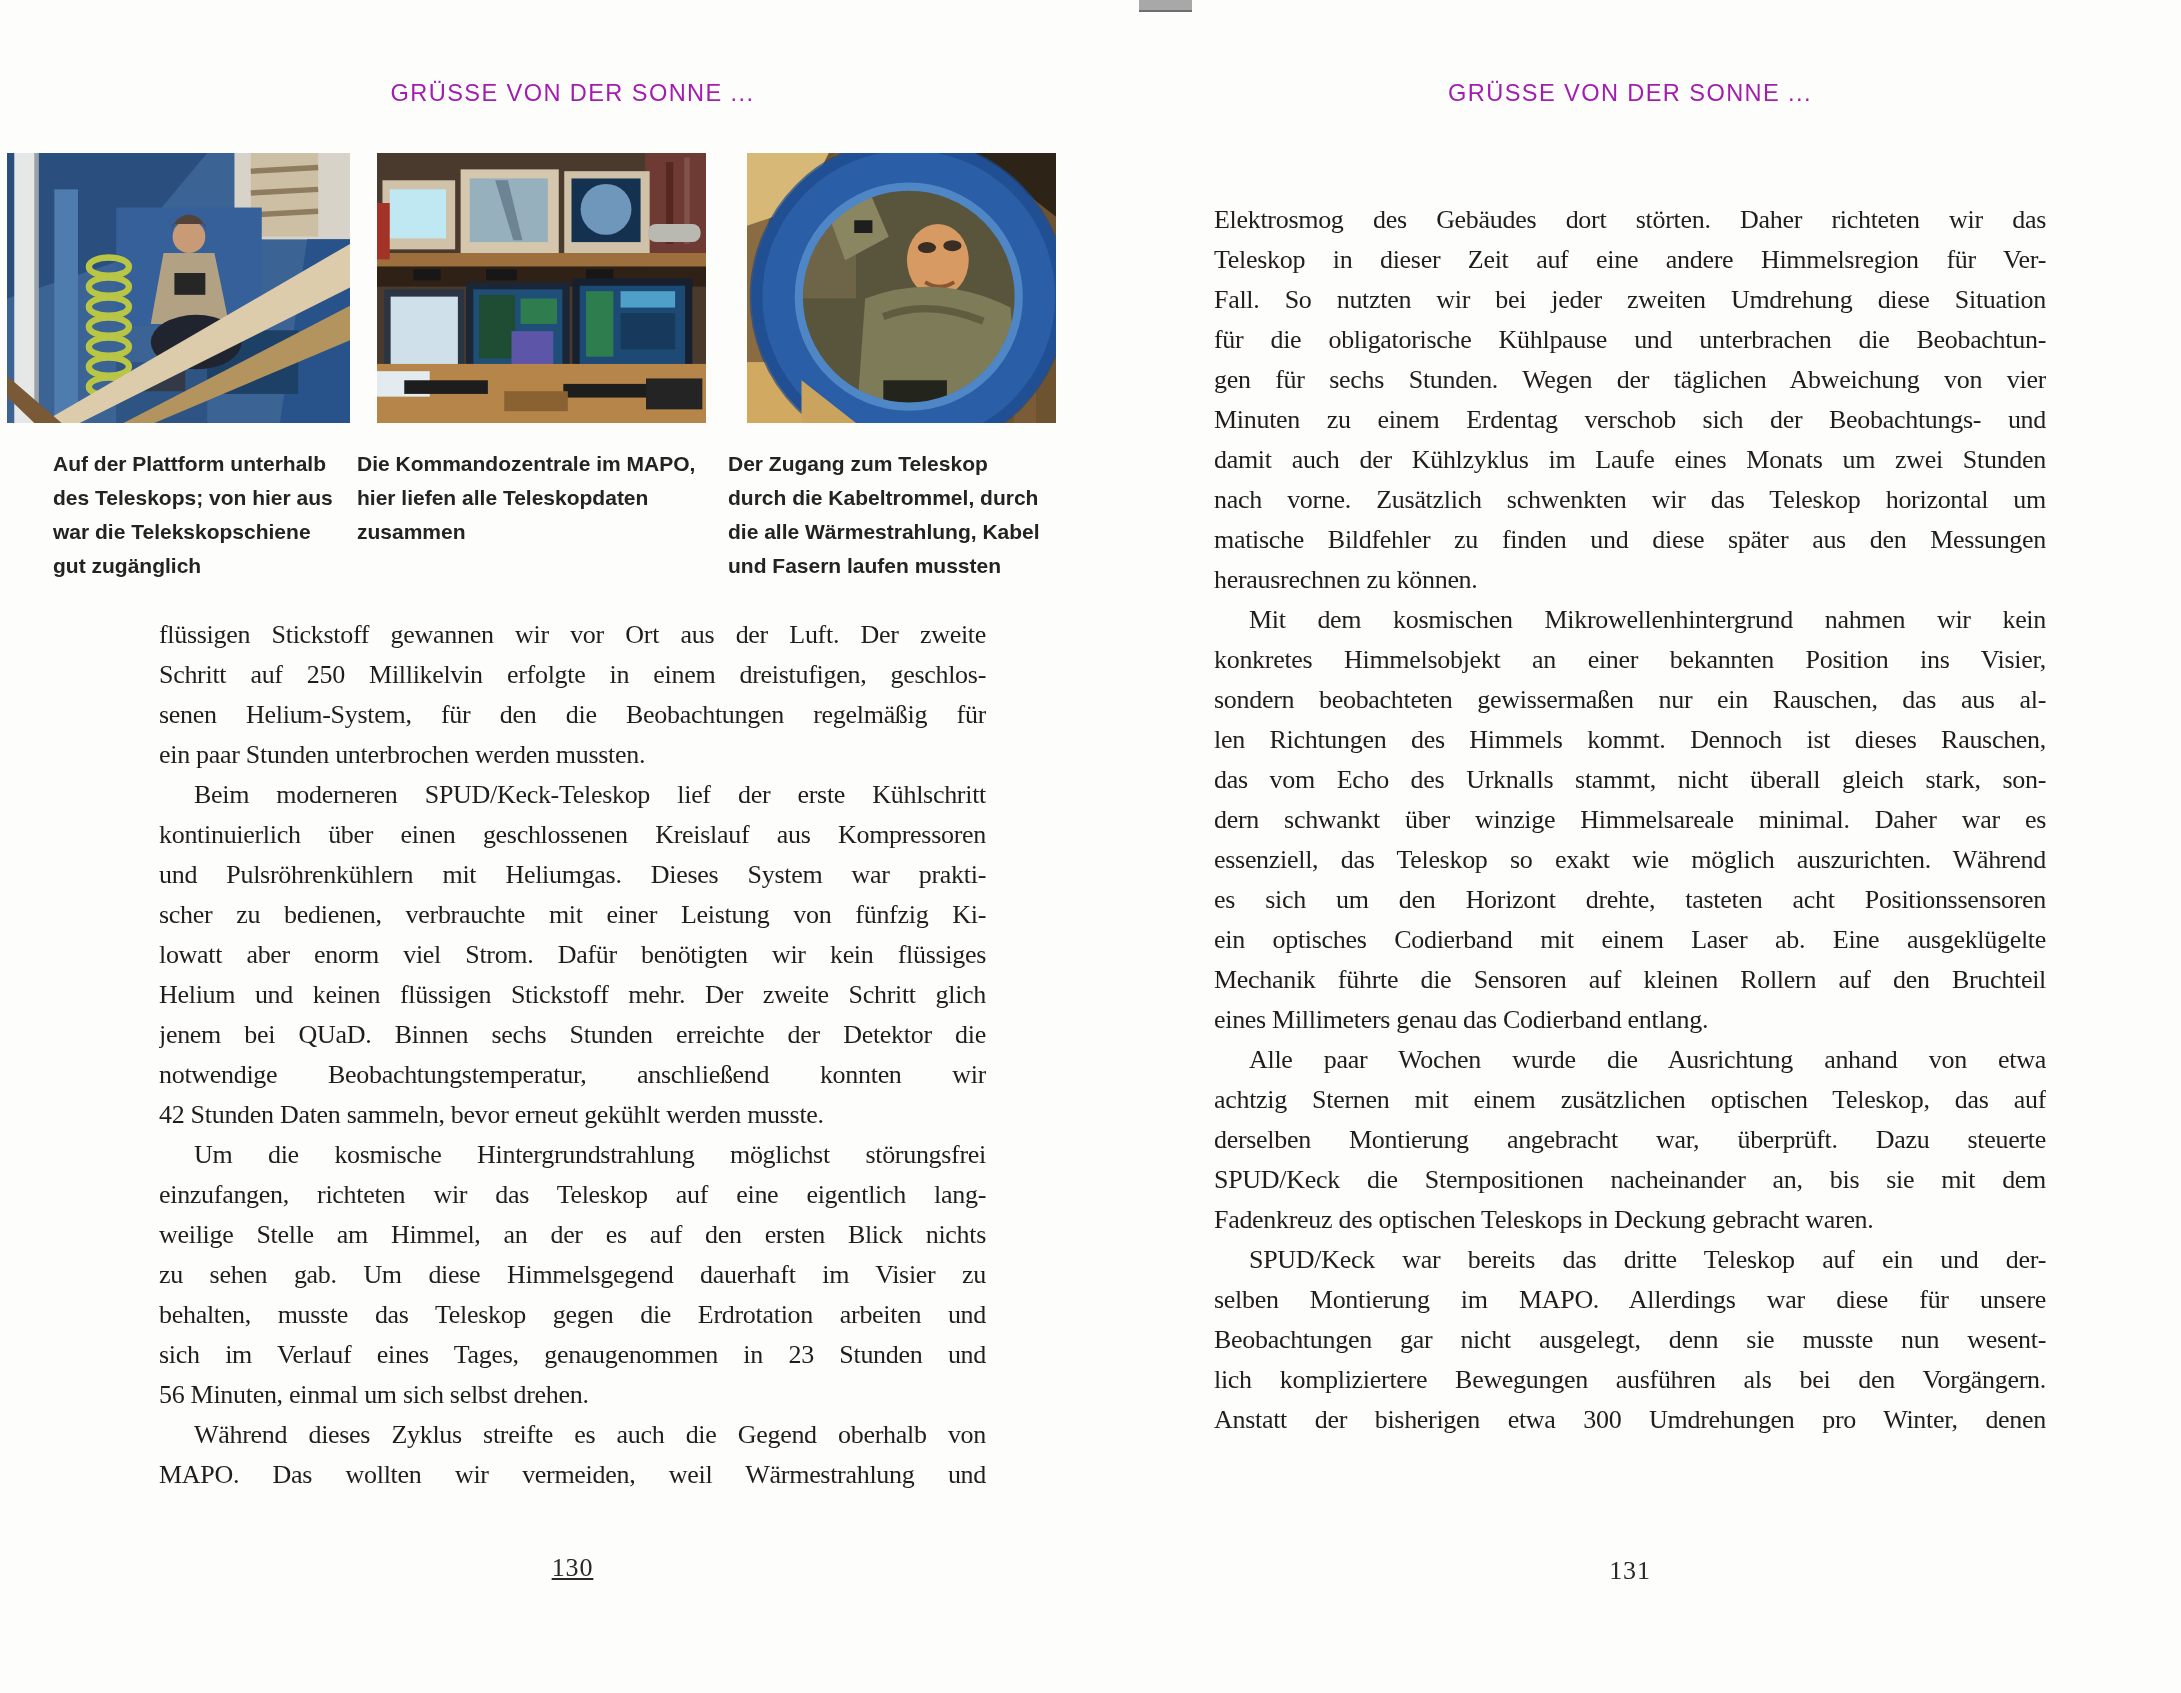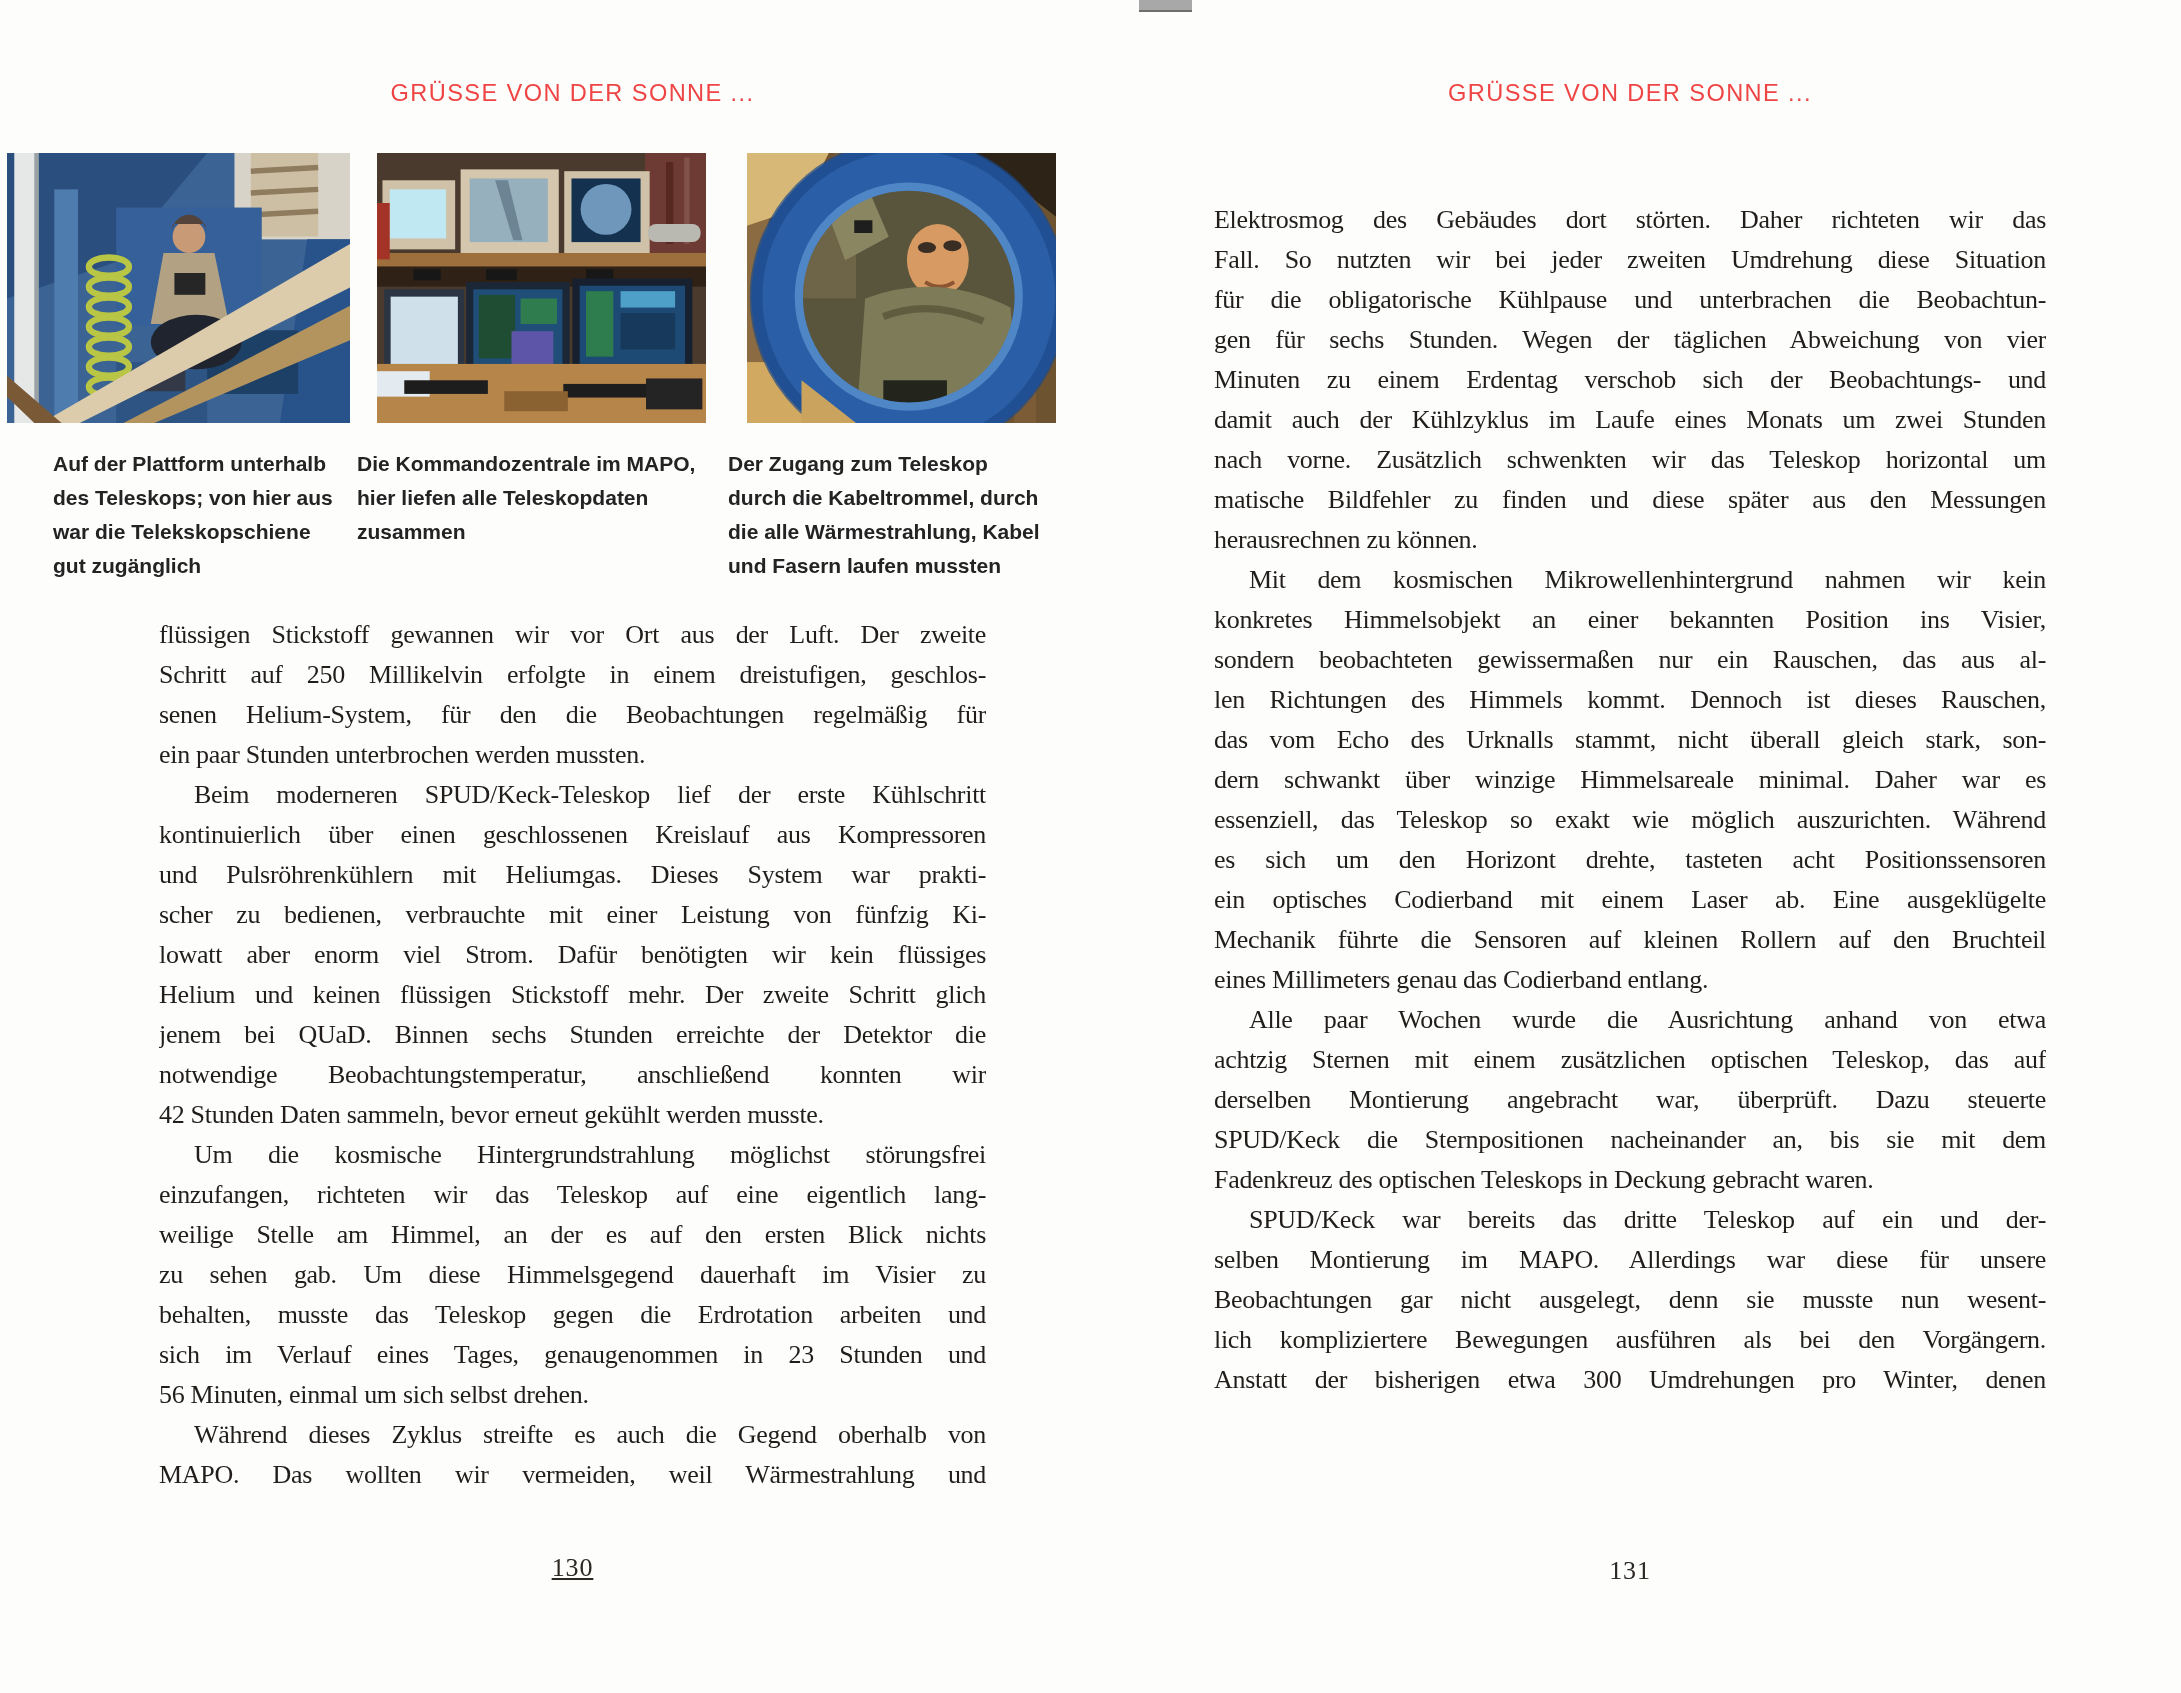--- a/index.html
+++ b/index.html
@@ -12,21 +12,21 @@
     overflow:hidden;
   }
   .scan-mark{
     position:absolute;left:1139px;top:0;width:53px;height:10px;
     background:#a8a8a8;border-bottom:2.7px solid #6e6e6e;
   }
   .running-head{
     position:absolute;top:80px;height:31px;
     font-family:"Liberation Sans", sans-serif;
     font-size:23.6px;letter-spacing:1.4px;
-    color:#ef4444;text-align:center;white-space:nowrap;
+    color:#a21caf;text-align:center;white-space:nowrap;
   }
   .running-head.left{left:159px;width:827px;}
   .running-head.right{left:1214px;width:832px;}
 
   figure.photo{position:absolute;margin:0;top:153px;height:270px;}
   figure.photo svg{display:block;width:100%;height:100%;}
   #photo1{left:7.3px;width:343px;}
   #photo2{left:377px;width:329px;}
   #photo3{left:747px;width:309px;}
 
@@ -247,20 +247,21 @@
       </div>
 
     <div class="folio" id="folio-left">130</div>
   </div>
 
   <div>
     <div class="running-head right">GRÜSSE VON DER SONNE ...</div>
 
     <div class="bodyblock" id="body-right">
         <div class="line">Elektrosmog des Gebäudes dort störten. Daher richteten wir das</div>
+        <div class="line">Teleskop in dieser Zeit auf eine andere Himmelsregion für Ver-</div>
         <div class="line">Fall. So nutzten wir bei jeder zweiten Umdrehung diese Situation</div>
         <div class="line">für die obligatorische Kühlpause und unterbrachen die Beobachtun-</div>
         <div class="line">gen für sechs Stunden. Wegen der täglichen Abweichung von vier</div>
         <div class="line">Minuten zu einem Erdentag verschob sich der Beobachtungs- und</div>
         <div class="line">damit auch der Kühlzyklus im Laufe eines Monats um zwei Stunden</div>
         <div class="line">nach vorne. Zusätzlich schwenkten wir das Teleskop horizontal um</div>
         <div class="line">matische Bildfehler zu finden und diese später aus den Messungen</div>
         <div class="line end">herausrechnen zu können.</div>
         <div class="line ind">Mit dem kosmischen Mikrowellenhintergrund nahmen wir kein</div>
         <div class="line">konkretes Himmelsobjekt an einer bekannten Position ins Visier,</div>

